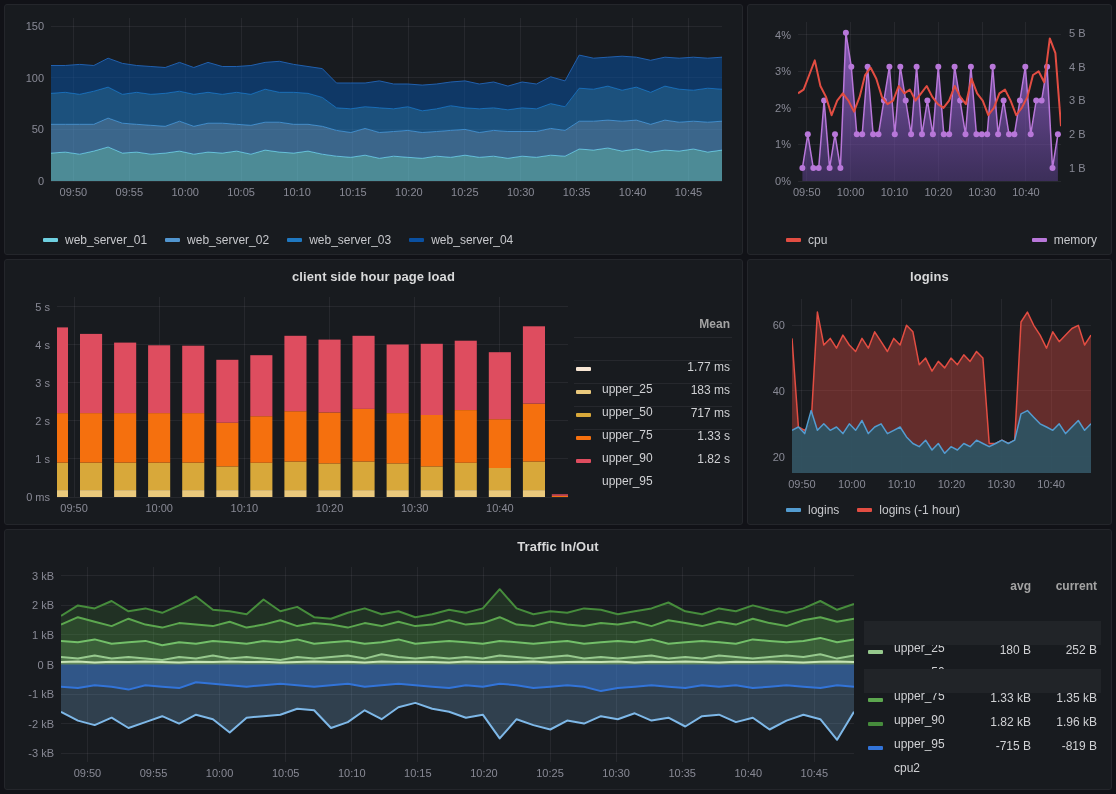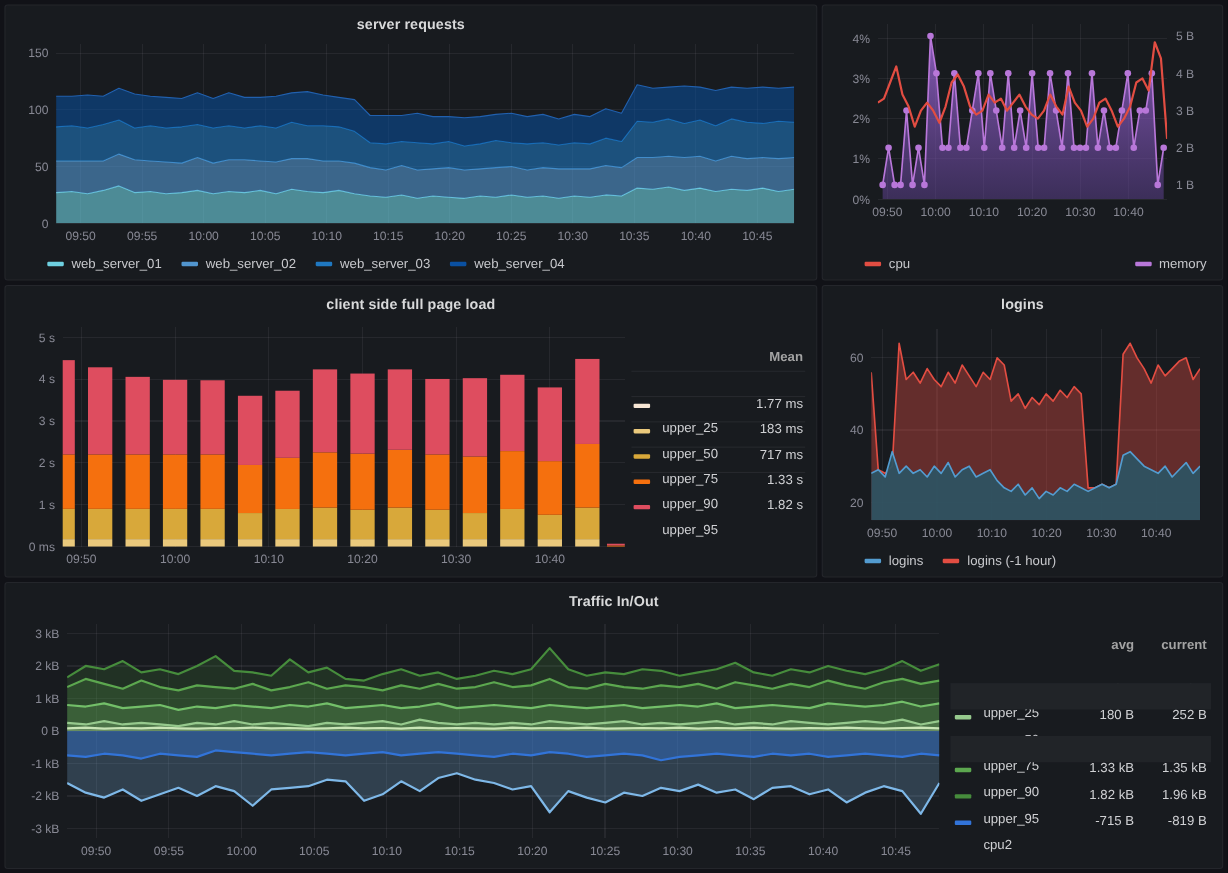--- a/index.html
+++ b/index.html
@@ -37,21 +37,20 @@
   .lt-traffic .lt-row.zebra { background:#212428; }
   .num { text-align:right; }
   .lt-label { color:#d0d1d4;margin-top:44px; }
 </style>
 </head>
 <body>
 
 <div class="dashboard">
 
   <section class="panel">
-    <div class="panel-title">server requests</div>
     <div class="plot"><svg width="717" height="191">
           <defs>
             <clipPath id="server_requests-clip">
               <rect x="36" y="6" width="671" height="163"></rect>
             </clipPath>
           </defs>
           <line class="grid" x1="36" x2="707" y1="169" y2="169"></line>
           <text class="tick ty" x="29" y="173">0</text>
           <line class="grid" x1="36" x2="707" y1="117.41772151898734" y2="117.41772151898734"></line>
           <text class="tick ty" x="29" y="121.41772151898734">50</text>
@@ -208,21 +207,21 @@
           <span>cpu</span>
         </span>
         <span class="li push">
           <i class="sw" style="background:#B877D9"></i>
           <span>memory</span>
         </span>
       </div>
   </section>
 
   <section class="panel">
-    <div class="panel-title">client side full page load</div>
+    <div class="panel-title">client side hour page load</div>
     <div class="panel-body">
       <div class="plot"><svg width="559" height="230">
             <defs>
               <clipPath id="page_load-clip">
                 <rect x="42" y="8" width="511" height="200"></rect>
               </clipPath>
             </defs>
             <line class="grid" x1="42" x2="553" y1="208" y2="208"></line>
             <text class="tick ty" x="35" y="212">0 ms</text>
             <line class="grid" x1="42" x2="553" y1="169.9047619047619" y2="169.9047619047619"></line>

